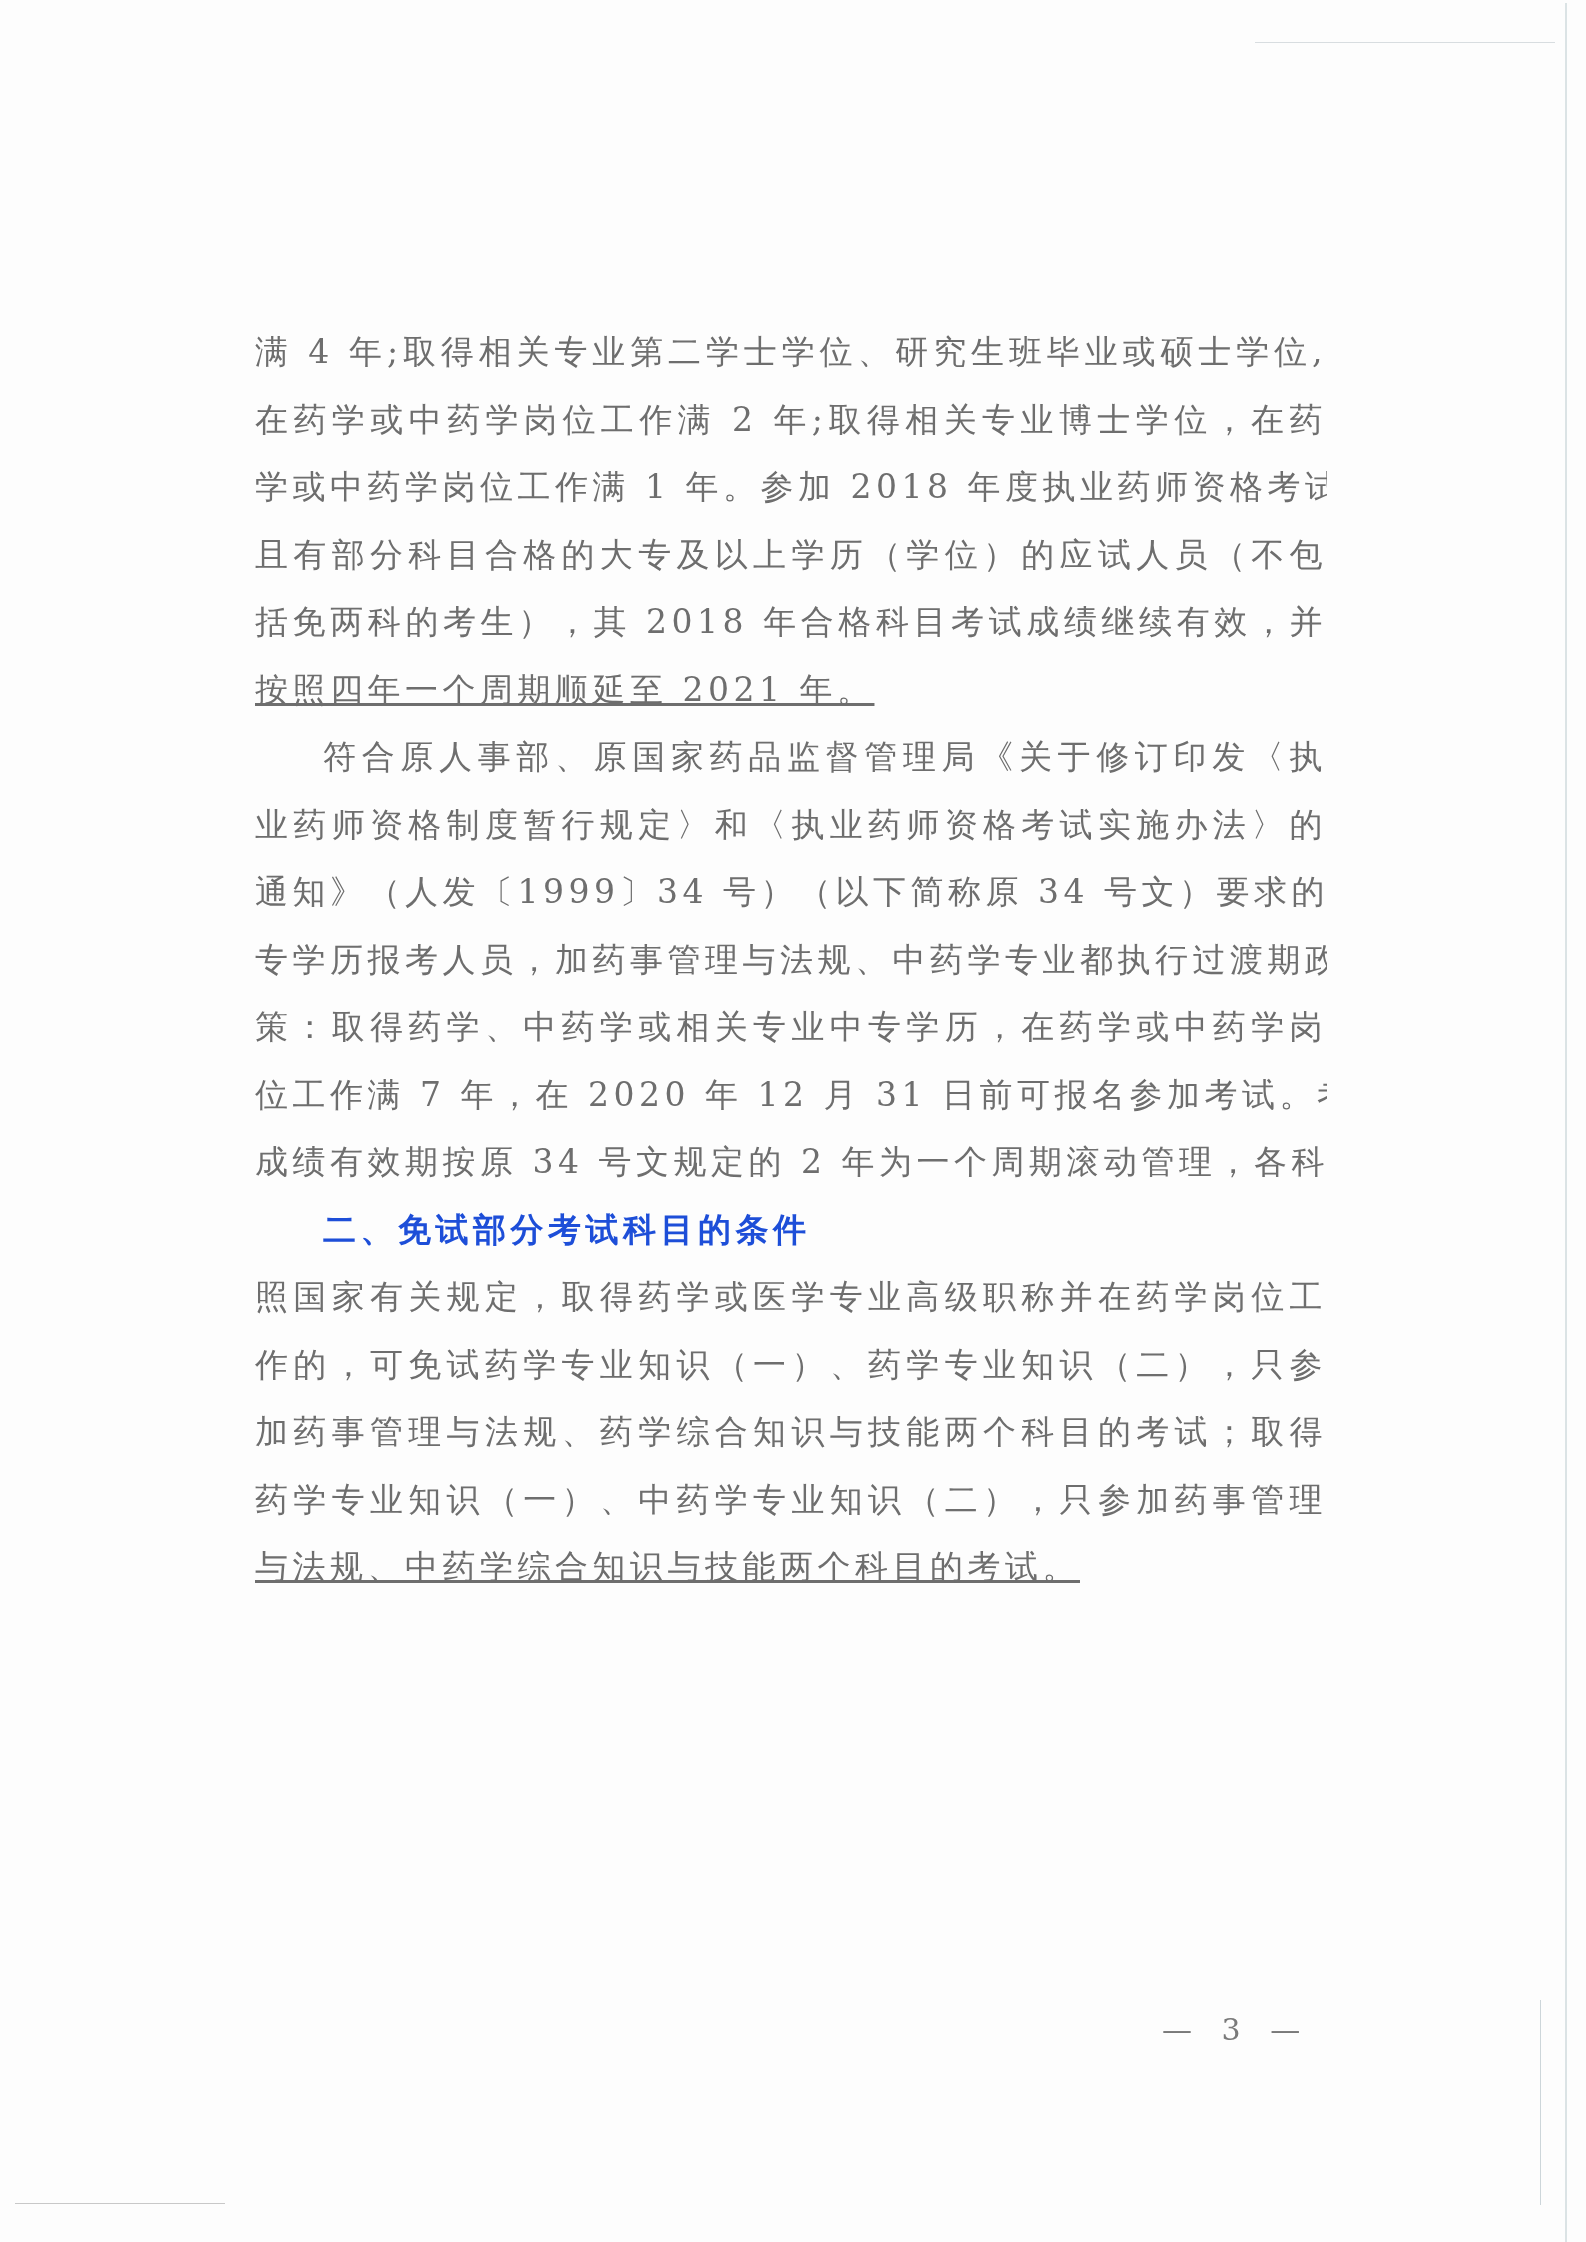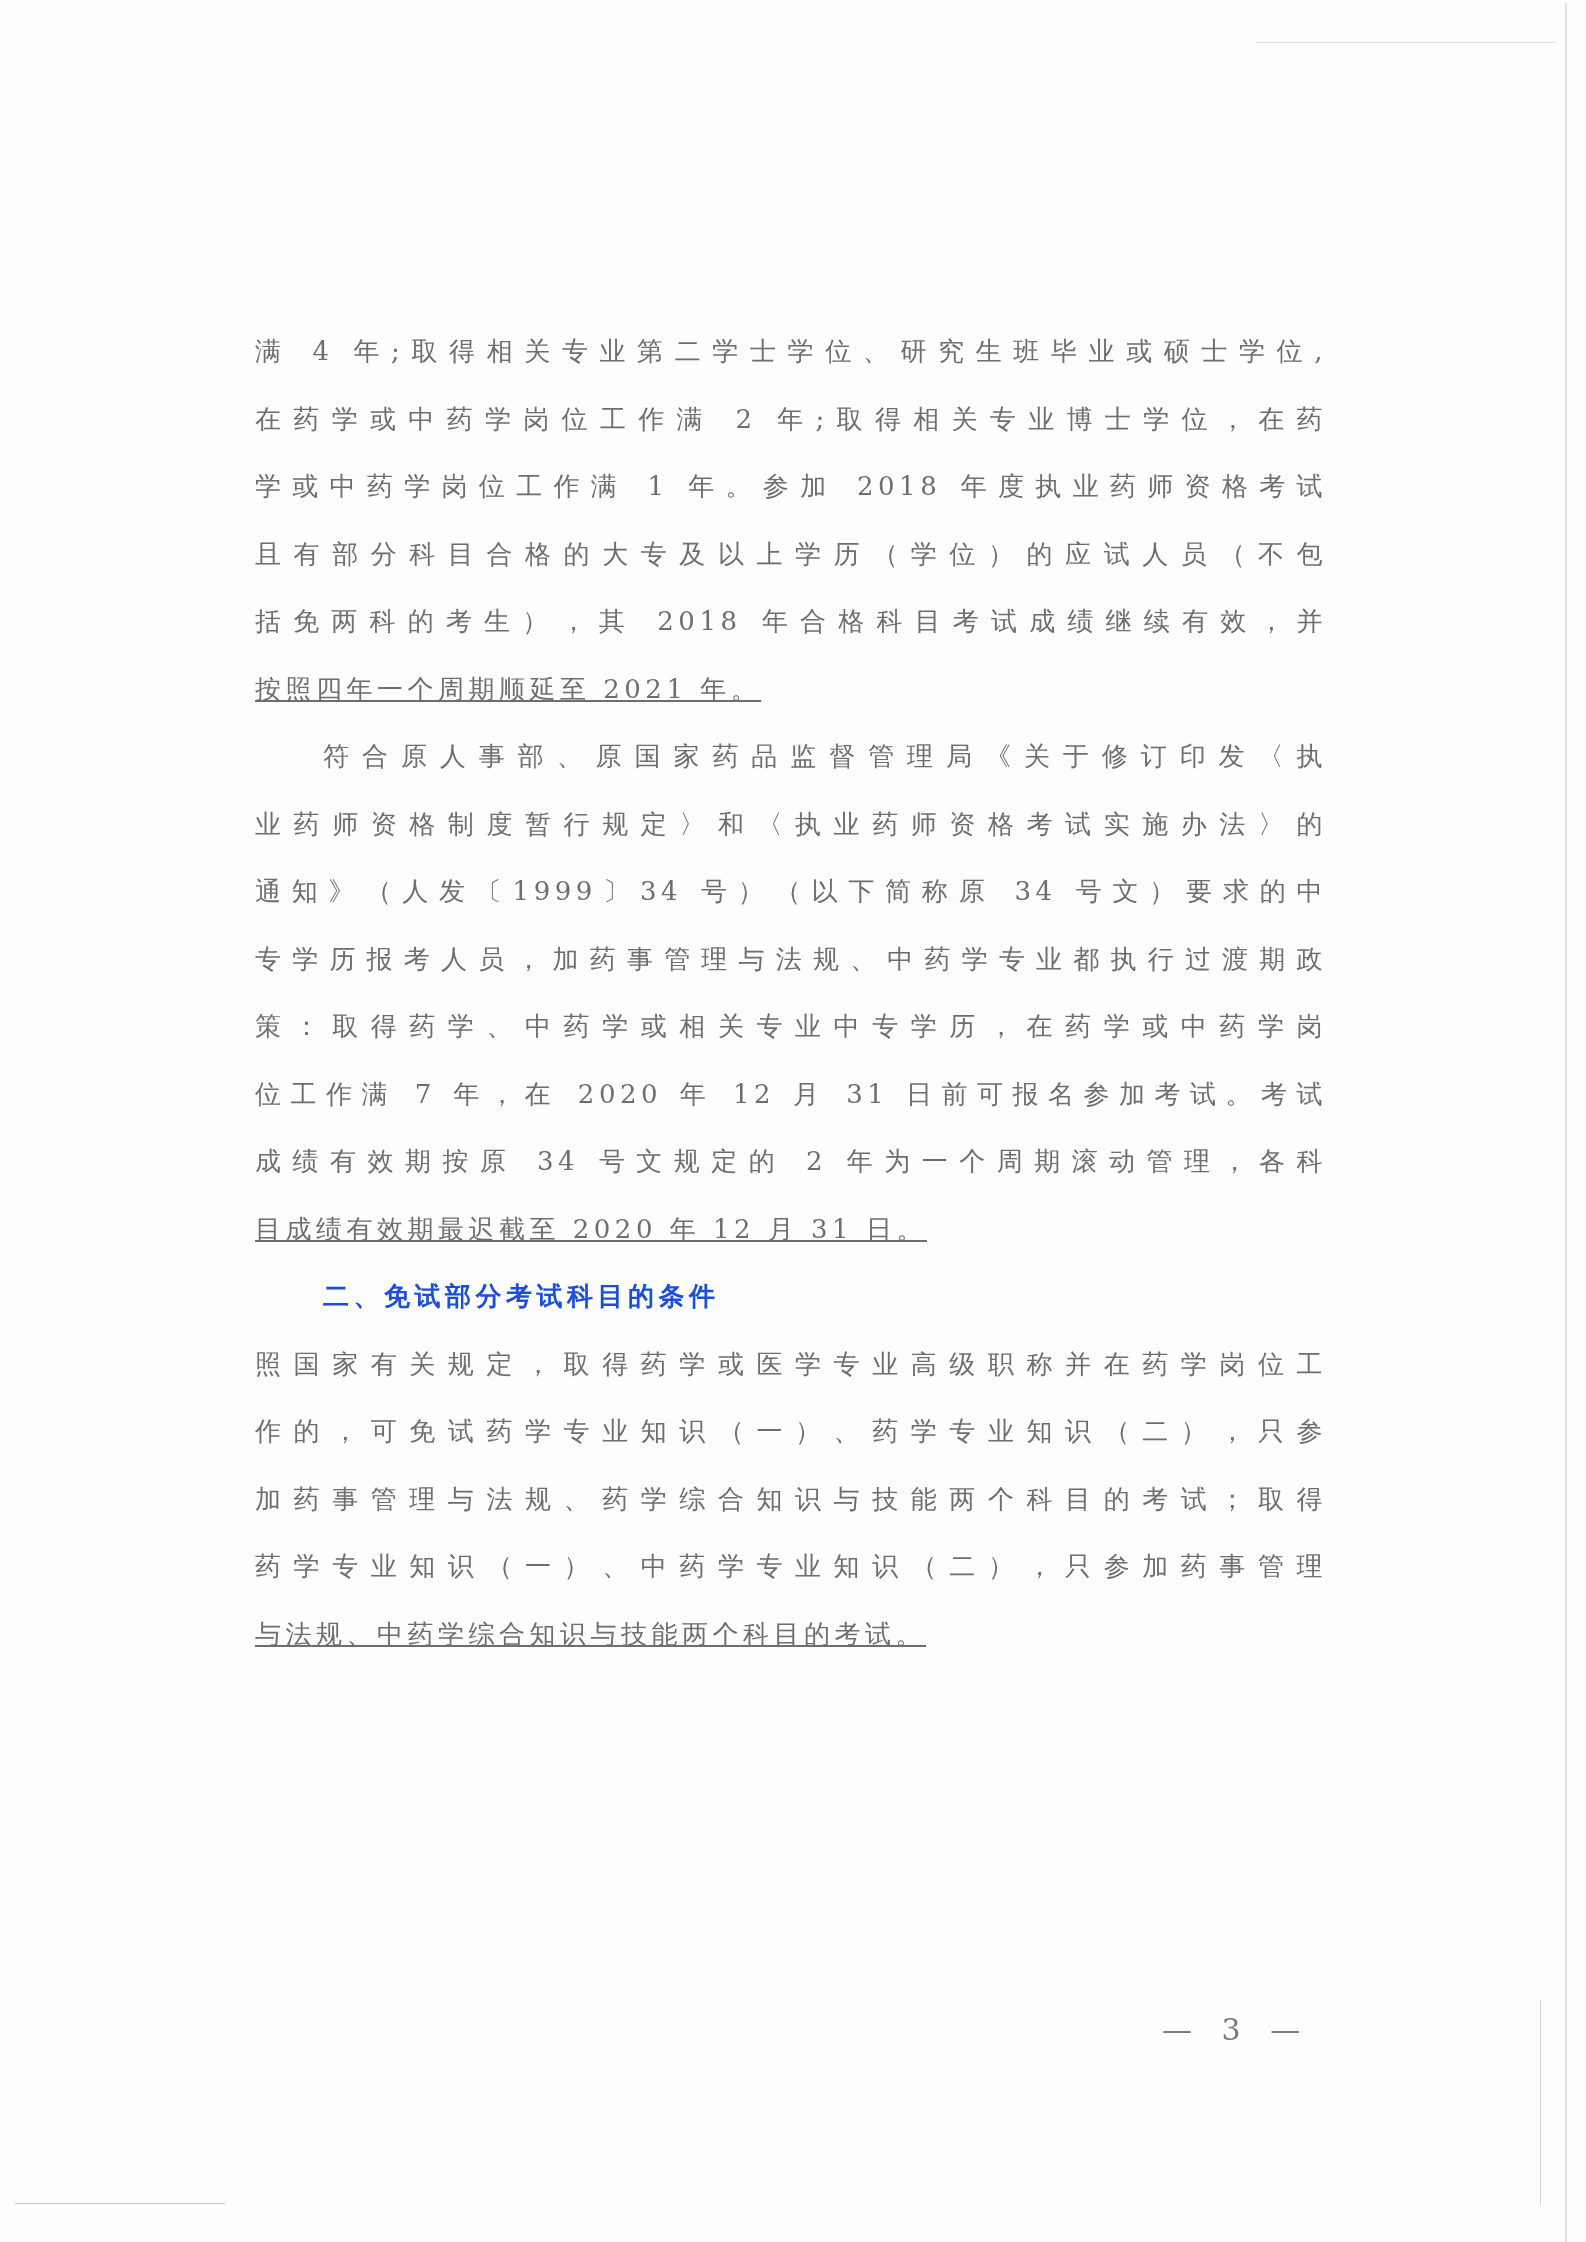--- a/index.html
+++ b/index.html
@@ -29,21 +29,21 @@
   .scan-bottom-line {
     position: absolute; left: 15px; top: 2203px; width: 210px; height: 1px;
     background: #c8c8c8;
   }
   .body-text {
     position: absolute; left: 255px; top: 318px; width: 1072px;
   }
   .line {
     height: 67.5px;
     line-height: 67.5px;
-    font-size: 26px;
+    font-size: 33px;
     white-space: nowrap;
     letter-spacing: 4.5px;
     text-align: justify;
     text-align-last: justify;
     overflow: hidden;
   }
   .line.last { text-align-last: left; text-decoration: underline; }
   .line.indent { padding-left: 68px; }
   .heading {
     font-family: "DejaVu Sans", "Liberation Sans", sans-serif;
@@ -78,21 +78,20 @@
     </div>
 
     <div>
       <div class="line indent">符合原人事部、原国家药品监督管理局《关于修订印发〈执</div>
       <div class="line">业药师资格制度暂行规定〉和〈执业药师资格考试实施办法〉的</div>
       <div class="line">通知》（人发〔1999〕34 号）（以下简称原 34 号文）要求的中</div>
       <div class="line">专学历报考人员，加药事管理与法规、中药学专业都执行过渡期政</div>
       <div class="line">策：取得药学、中药学或相关专业中专学历，在药学或中药学岗</div>
       <div class="line">位工作满 7 年，在 2020 年 12 月 31 日前可报名参加考试。考试</div>
       <div class="line">成绩有效期按原 34 号文规定的 2 年为一个周期滚动管理，各科</div>
-      <div class="line last">目成绩有效期最迟截至 2020 年 12 月 31 日。</div>
     </div>
 
     <div class="line indent heading">二、免试部分考试科目的条件</div>
 
     <div>
       <div class="line">照国家有关规定，取得药学或医学专业高级职称并在药学岗位工</div>
       <div class="line">作的，可免试药学专业知识（一）、药学专业知识（二），只参</div>
       <div class="line">加药事管理与法规、药学综合知识与技能两个科目的考试；取得</div>
       <div class="line">药学专业知识（一）、中药学专业知识（二），只参加药事管理</div>
       <div class="line last">与法规、中药学综合知识与技能两个科目的考试。</div>

